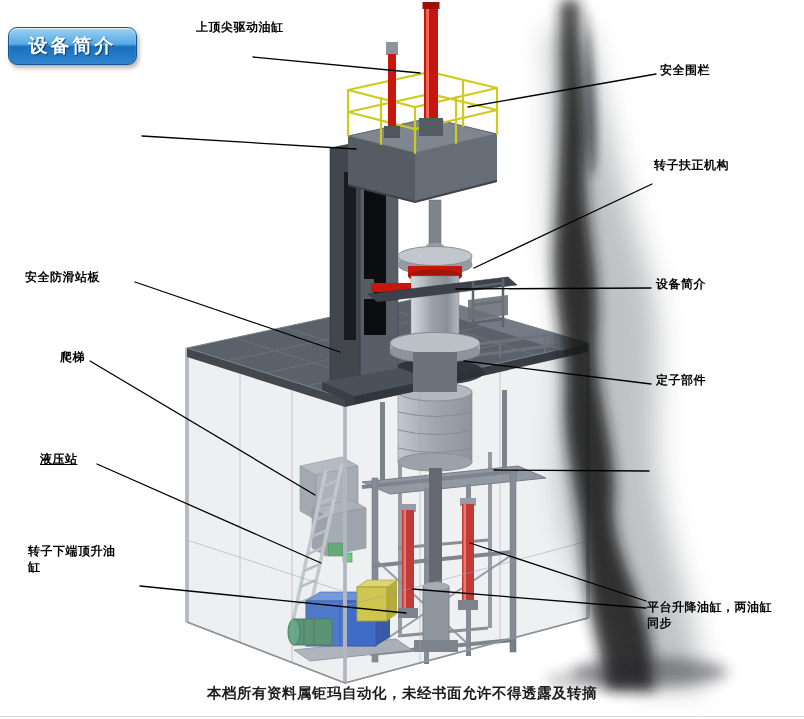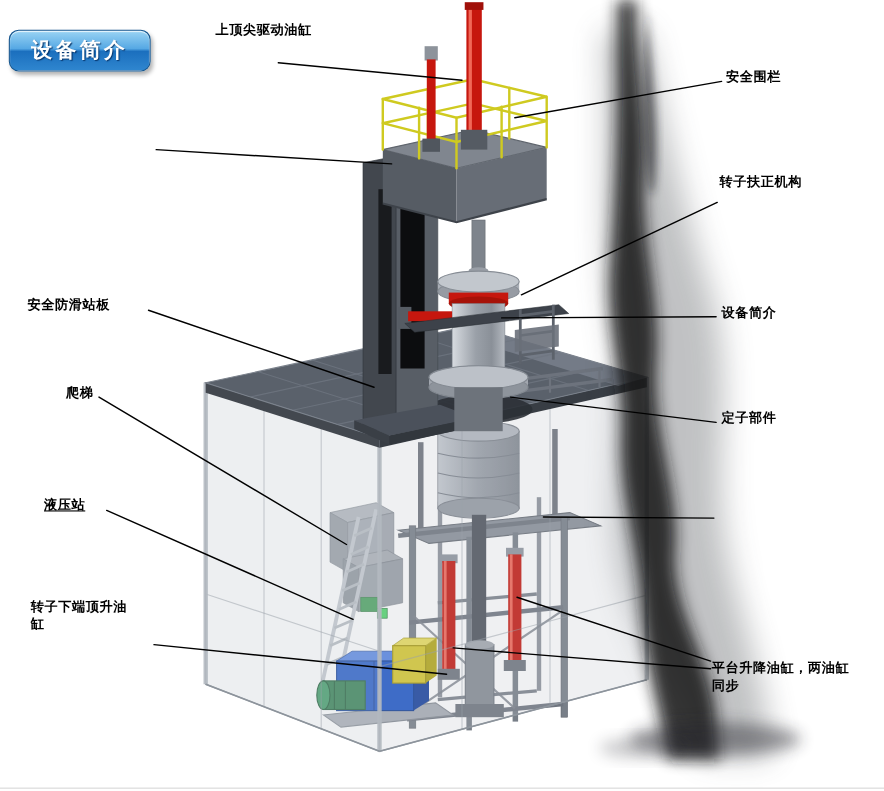--- a/index.html
+++ b/index.html
@@ -281,14 +281,15 @@
   <div class="lbl" style="left:660px;top:63px;">安全围栏</div>
   <div class="lbl" style="left:25px;top:270px;">安全防滑站板</div>
   <div class="lbl" style="left:654px;top:158px;width:94px;">转子扶正机构</div>
   <div class="lbl" style="left:656px;top:277px;">设备简介</div>
   <div class="lbl" style="left:60px;top:350px;">爬梯</div>
   <div class="lbl" style="left:656px;top:373px;">定子部件</div>
   <div class="lbl" style="left:40px;top:452px;text-decoration:underline;">液压站</div>
   <div class="lbl" style="left:28px;top:544px;width:94px;">转子下端顶升油缸</div>
   <div class="lbl" style="left:647px;top:600px;width:126px;">平台升降油缸，两油缸同步</div>
 
+  <div class="footer">本档所有资料属钜玛自动化，未经书面允许不得透露及转摘</div>
   <div class="bottom-line"></div>
 </div>
 
 </body></html>

